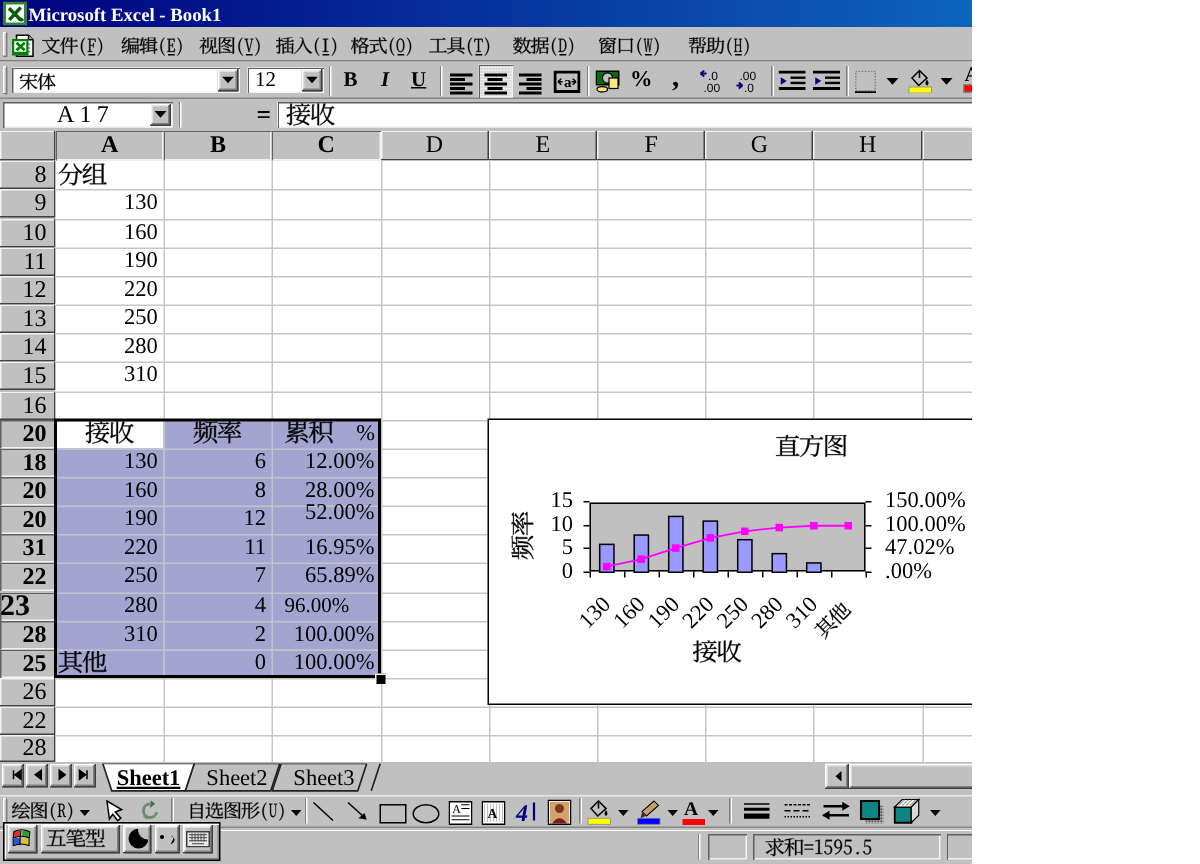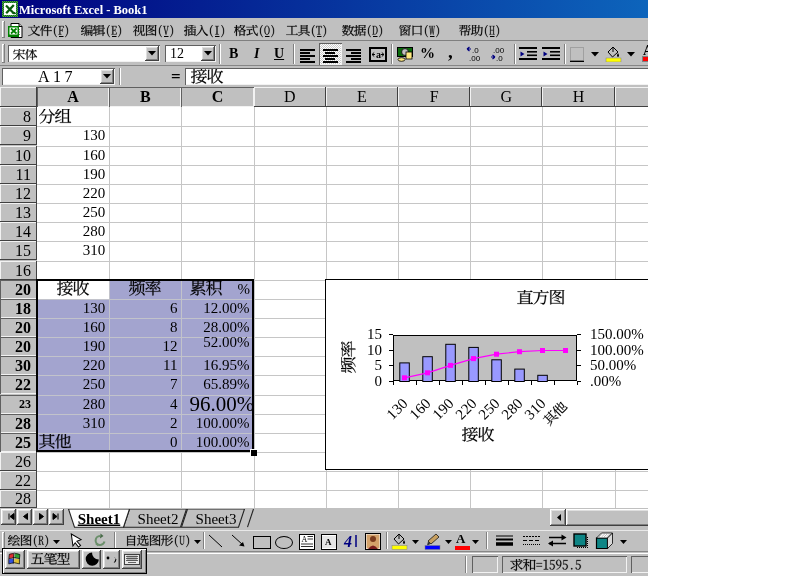--- a/index.html
+++ b/index.html
@@ -282,23 +282,23 @@
     <div class="a bo1 btn" style="left:0;top:164.8px;width:37px;height:19.1px;text-align:right;padding-right:6px;box-sizing:border-box;font-size:16px;font-weight:normal;line-height:19px">11</div>
     <div class="a bo1 btn" style="left:0;top:183.9px;width:37px;height:19.1px;text-align:right;padding-right:6px;box-sizing:border-box;font-size:16px;font-weight:normal;line-height:19px">12</div>
     <div class="a bo1 btn" style="left:0;top:203.1px;width:37px;height:19.1px;text-align:right;padding-right:6px;box-sizing:border-box;font-size:16px;font-weight:normal;line-height:19px">13</div>
     <div class="a bo1 btn" style="left:0;top:222.2px;width:37px;height:19.1px;text-align:right;padding-right:6px;box-sizing:border-box;font-size:16px;font-weight:normal;line-height:19px">14</div>
     <div class="a bo1 btn" style="left:0;top:241.3px;width:37px;height:19.1px;text-align:right;padding-right:6px;box-sizing:border-box;font-size:16px;font-weight:normal;line-height:19px">15</div>
     <div class="a bo1 btn" style="left:0;top:260.5px;width:37px;height:19.1px;text-align:right;padding-right:6px;box-sizing:border-box;font-size:16px;font-weight:normal;line-height:19px">16</div>
     <div class="a bi1 btn" style="left:0;top:279.6px;width:37px;height:19.1px;text-align:right;padding-right:6px;box-sizing:border-box;font-size:16px;font-weight:bold;line-height:19px">20</div>
     <div class="a bi1 btn" style="left:0;top:298.8px;width:37px;height:19.1px;text-align:right;padding-right:6px;box-sizing:border-box;font-size:16px;font-weight:bold;line-height:19px">18</div>
     <div class="a bi1 btn" style="left:0;top:317.9px;width:37px;height:19.1px;text-align:right;padding-right:6px;box-sizing:border-box;font-size:16px;font-weight:bold;line-height:19px">20</div>
     <div class="a bi1 btn" style="left:0;top:337.1px;width:37px;height:19.1px;text-align:right;padding-right:6px;box-sizing:border-box;font-size:16px;font-weight:bold;line-height:19px">20</div>
-    <div class="a bi1 btn" style="left:0;top:356.2px;width:37px;height:19.1px;text-align:right;padding-right:6px;box-sizing:border-box;font-size:16px;font-weight:bold;line-height:19px">30</div>
+    <div class="a bi1 btn" style="left:0;top:356.2px;width:37px;height:19.1px;text-align:right;padding-right:6px;box-sizing:border-box;font-size:16px;font-weight:bold;line-height:19px">31</div>
     <div class="a bi1 btn" style="left:0;top:375.4px;width:37px;height:19.1px;text-align:right;padding-right:6px;box-sizing:border-box;font-size:16px;font-weight:bold;line-height:19px">22</div>
-    <div class="a bi1 btn" style="left:0;top:394.6px;width:37px;height:19.1px;text-align:right;padding-right:6px;box-sizing:border-box;font-size:12px;font-weight:bold;line-height:19px">23</div>
+    <div class="a bi1 btn" style="left:0;top:394.6px;width:37px;height:19.1px;padding-right:6px;box-sizing:border-box;font-size:20px;font-weight:bold;line-height:19px">23</div>
     <div class="a bi1 btn" style="left:0;top:413.7px;width:37px;height:19.1px;text-align:right;padding-right:6px;box-sizing:border-box;font-size:16px;font-weight:bold;line-height:19px">28</div>
     <div class="a bi1 btn" style="left:0;top:432.8px;width:37px;height:19.1px;text-align:right;padding-right:6px;box-sizing:border-box;font-size:16px;font-weight:bold;line-height:19px">25</div>
     <div class="a bo1 btn" style="left:0;top:452.0px;width:37px;height:19.1px;text-align:right;padding-right:6px;box-sizing:border-box;font-size:16px;font-weight:normal;line-height:19px">26</div>
     <div class="a bo1 btn" style="left:0;top:471.1px;width:37px;height:19.1px;text-align:right;padding-right:6px;box-sizing:border-box;font-size:16px;font-weight:normal;line-height:19px">22</div>
     <div class="a bo1 btn" style="left:0;top:490.3px;width:37px;height:17.7px;text-align:right;padding-right:6px;box-sizing:border-box;font-size:16px;font-weight:normal;line-height:18px">28</div>
     <div class="a" style="left:37px;top:107px;width:748px;height:401px;background:#fff"></div>
     <div class="a" style="left:109.2px;top:107px;width:1px;height:401px;background:#c6c6c6"></div>
     <div class="a" style="left:181.4px;top:107px;width:1px;height:401px;background:#c6c6c6"></div>
     <div class="a" style="left:253.6px;top:107px;width:1px;height:401px;background:#c6c6c6"></div>
     <div class="a" style="left:325.8px;top:107px;width:1px;height:401px;background:#c6c6c6"></div>
@@ -371,21 +371,21 @@
     <div class="a" style="left:117.4px;top:337.1px;width:60px;text-align:right;font-size:15px;line-height:19px">12</div>
     <div class="a" style="left:189.6px;top:333px;width:60px;text-align:right;font-size:15px;line-height:19px">52.00%</div>
     <div class="a" style="left:45.2px;top:356.2px;width:60px;text-align:right;font-size:15px;line-height:19px">220</div>
     <div class="a" style="left:117.4px;top:356.2px;width:60px;text-align:right;font-size:15px;line-height:19px">11</div>
     <div class="a" style="left:189.6px;top:356.2px;width:60px;text-align:right;font-size:15px;line-height:19px">16.95%</div>
     <div class="a" style="left:45.2px;top:375.4px;width:60px;text-align:right;font-size:15px;line-height:19px">250</div>
     <div class="a" style="left:117.4px;top:375.4px;width:60px;text-align:right;font-size:15px;line-height:19px">7</div>
     <div class="a" style="left:189.6px;top:375.4px;width:60px;text-align:right;font-size:15px;line-height:19px">65.89%</div>
     <div class="a" style="left:45.2px;top:394.6px;width:60px;text-align:right;font-size:15px;line-height:19px">280</div>
     <div class="a" style="left:117.4px;top:394.6px;width:60px;text-align:right;font-size:15px;line-height:19px">4</div>
-    <div class="a" style="left:189.6px;top:394.6px;width:60px;text-align:right;font-size:21px;line-height:19px">96.00%</div>
+    <div class="a" style="left:189.6px;top:394.6px;width:60px;text-align:left;font-size:14px;line-height:19px">96.00%</div>
     <div class="a" style="left:45.2px;top:413.7px;width:60px;text-align:right;font-size:15px;line-height:19px">310</div>
     <div class="a" style="left:117.4px;top:413.7px;width:60px;text-align:right;font-size:15px;line-height:19px">2</div>
     <div class="a" style="left:189.6px;top:413.7px;width:60px;text-align:right;font-size:15px;line-height:19px">100.00%</div>
     <svg class="t" style="left:38.5px;top:434.34999999999997px;" width="33" height="17" viewBox="0 0 33 17">
       <path d="M9.7 11.0 9.6 11.3C11.8 12.2 13.4 13.3 14.2 14.3C15.4 15.3 17.3 12.6 9.7 11.0ZM5.5 10.7C4.5 11.9 2.3 13.5 0.3 14.3L0.5 14.6C2.7 14.0 5.0 12.8 6.3 11.8C6.8 11.8 7.0 11.8 7.1 11.6ZM10.7 -1.1V1.5H5.3V-0.5C5.7 -0.5 5.9 -0.7 5.9 -0.9L4.2 -1.1V1.5H0.6L0.7 2.0H4.2V9.8H0.2L0.3 10.3H15.4C15.7 10.3 15.8 10.2 15.9 10.0C15.3 9.5 14.3 8.7 14.3 8.7L13.4 9.8H11.9V2.0H15.1C15.3 2.0 15.5 1.9 15.5 1.7C15.0 1.2 14.0 0.4 14.0 0.4L13.2 1.5H11.9V-0.5C12.3 -0.5 12.5 -0.7 12.5 -0.9ZM5.3 9.8V7.5H10.7V9.8ZM5.3 2.0H10.7V4.1H5.3ZM5.3 4.6H10.7V7.0H5.3Z M29.4 2.5 26.9 3.4V-0.3C27.3 -0.3 27.5 -0.5 27.5 -0.7L25.8 -0.9V3.8L23.3 4.7V1.1C23.7 1.0 23.9 0.8 23.9 0.6L22.2 0.4V5.1L19.9 5.9L20.3 6.3L22.2 5.6V12.3C22.2 13.6 22.8 13.9 24.5 13.9H27.3C31.2 13.9 32.0 13.7 32.0 13.1C32.0 12.9 31.9 12.8 31.4 12.6L31.3 10.0H31.1C30.9 11.2 30.6 12.2 30.5 12.5C30.4 12.7 30.2 12.8 30.0 12.8C29.6 12.8 28.6 12.8 27.4 12.8H24.6C23.5 12.8 23.3 12.6 23.3 12.1V5.2L25.8 4.4V11.4H26.0C26.4 11.4 26.9 11.2 26.9 11.0V4.0L29.7 3.0C29.6 6.5 29.5 8.3 29.2 8.6C29.1 8.7 29.0 8.8 28.7 8.8C28.4 8.8 27.6 8.7 27.1 8.6V8.9C27.6 9.0 28.1 9.2 28.2 9.3C28.4 9.5 28.5 9.8 28.5 10.1C29.1 10.1 29.6 10.0 30.0 9.6C30.6 9.0 30.7 7.2 30.8 3.2C31.1 3.1 31.3 3.0 31.4 2.9L30.2 1.9L29.5 2.5ZM19.8 -1.1C18.9 2.1 17.5 5.4 16.1 7.4L16.3 7.6C17.0 6.9 17.7 6.0 18.3 5.1V14.5H18.5C19.0 14.5 19.4 14.2 19.4 14.2V3.9C19.7 3.9 19.9 3.8 19.9 3.6L19.3 3.4C19.9 2.3 20.5 1.0 20.9 -0.2C21.3 -0.2 21.5 -0.4 21.6 -0.6Z" fill="#000" stroke="#000" stroke-width="0.22"></path>
     </svg>
     <div class="a" style="left:117.4px;top:432.8px;width:60px;text-align:right;font-size:15px;line-height:19px">0</div>
     <div class="a" style="left:189.6px;top:432.8px;width:60px;text-align:right;font-size:15px;line-height:19px">100.00%</div>
     <div class="a" style="left:36.0px;top:278.9px;width:218.4px;height:173.6px;border:2px solid #000;box-sizing:border-box"></div>
     <div class="a" style="left:250.4px;top:448.5px;width:6px;height:6px;background:#000;border:1px solid #fff;border-right:none;border-bottom:none"></div>
@@ -427,21 +427,21 @@
     <div class="a" style="left:485.0px;top:381px;width:1px;height:4px;background:#000"></div>
     <div class="a" style="left:508.0px;top:381px;width:1px;height:4px;background:#000"></div>
     <div class="a" style="left:531.0px;top:381px;width:1px;height:4px;background:#000"></div>
     <div class="a" style="left:554.0px;top:381px;width:1px;height:4px;background:#000"></div>
     <div class="a" style="left:577.0px;top:381px;width:1px;height:4px;background:#000"></div>
     <div class="a" style="left:358px;top:373.8px;width:24px;text-align:right;font-size:15px;line-height:15px">0</div>
     <div class="a" style="left:358px;top:358.3px;width:24px;text-align:right;font-size:15px;line-height:15px">5</div>
     <div class="a" style="left:358px;top:342.8px;width:24px;text-align:right;font-size:15px;line-height:15px">10</div>
     <div class="a" style="left:358px;top:327.3px;width:24px;text-align:right;font-size:15px;line-height:15px">15</div>
     <div class="a" style="left:590px;top:373.5px;font-size:15px;line-height:15px">.00%</div>
-    <div class="a" style="left:590px;top:358.0px;font-size:15px;line-height:15px">50.00%</div>
+    <div class="a" style="left:590px;top:358.0px;font-size:15px;line-height:15px">47.02%</div>
     <div class="a" style="left:590px;top:342.5px;font-size:15px;line-height:15px">100.00%</div>
     <div class="a" style="left:590px;top:327.0px;font-size:15px;line-height:15px">150.00%</div>
     <div class="a" style="left:373.5px;top:396.0px;width:26px;font-size:15px;line-height:15px;text-align:right;transform:rotate(-45deg);transform-origin:100% 0">130</div>
     <div class="a" style="left:396.5px;top:396.0px;width:26px;font-size:15px;line-height:15px;text-align:right;transform:rotate(-45deg);transform-origin:100% 0">160</div>
     <div class="a" style="left:419.5px;top:396.0px;width:26px;font-size:15px;line-height:15px;text-align:right;transform:rotate(-45deg);transform-origin:100% 0">190</div>
     <div class="a" style="left:442.5px;top:396.0px;width:26px;font-size:15px;line-height:15px;text-align:right;transform:rotate(-45deg);transform-origin:100% 0">220</div>
     <div class="a" style="left:465.5px;top:396.0px;width:26px;font-size:15px;line-height:15px;text-align:right;transform:rotate(-45deg);transform-origin:100% 0">250</div>
     <div class="a" style="left:488.5px;top:396.0px;width:26px;font-size:15px;line-height:15px;text-align:right;transform:rotate(-45deg);transform-origin:100% 0">280</div>
     <div class="a" style="left:511.5px;top:396.0px;width:26px;font-size:15px;line-height:15px;text-align:right;transform:rotate(-45deg);transform-origin:100% 0">310</div>
     <svg class="t" style="left:534.0px;top:399.5px;transform:rotate(-45deg);transform-origin:26px 0px;" width="27" height="14" viewBox="0 0 27 14">

